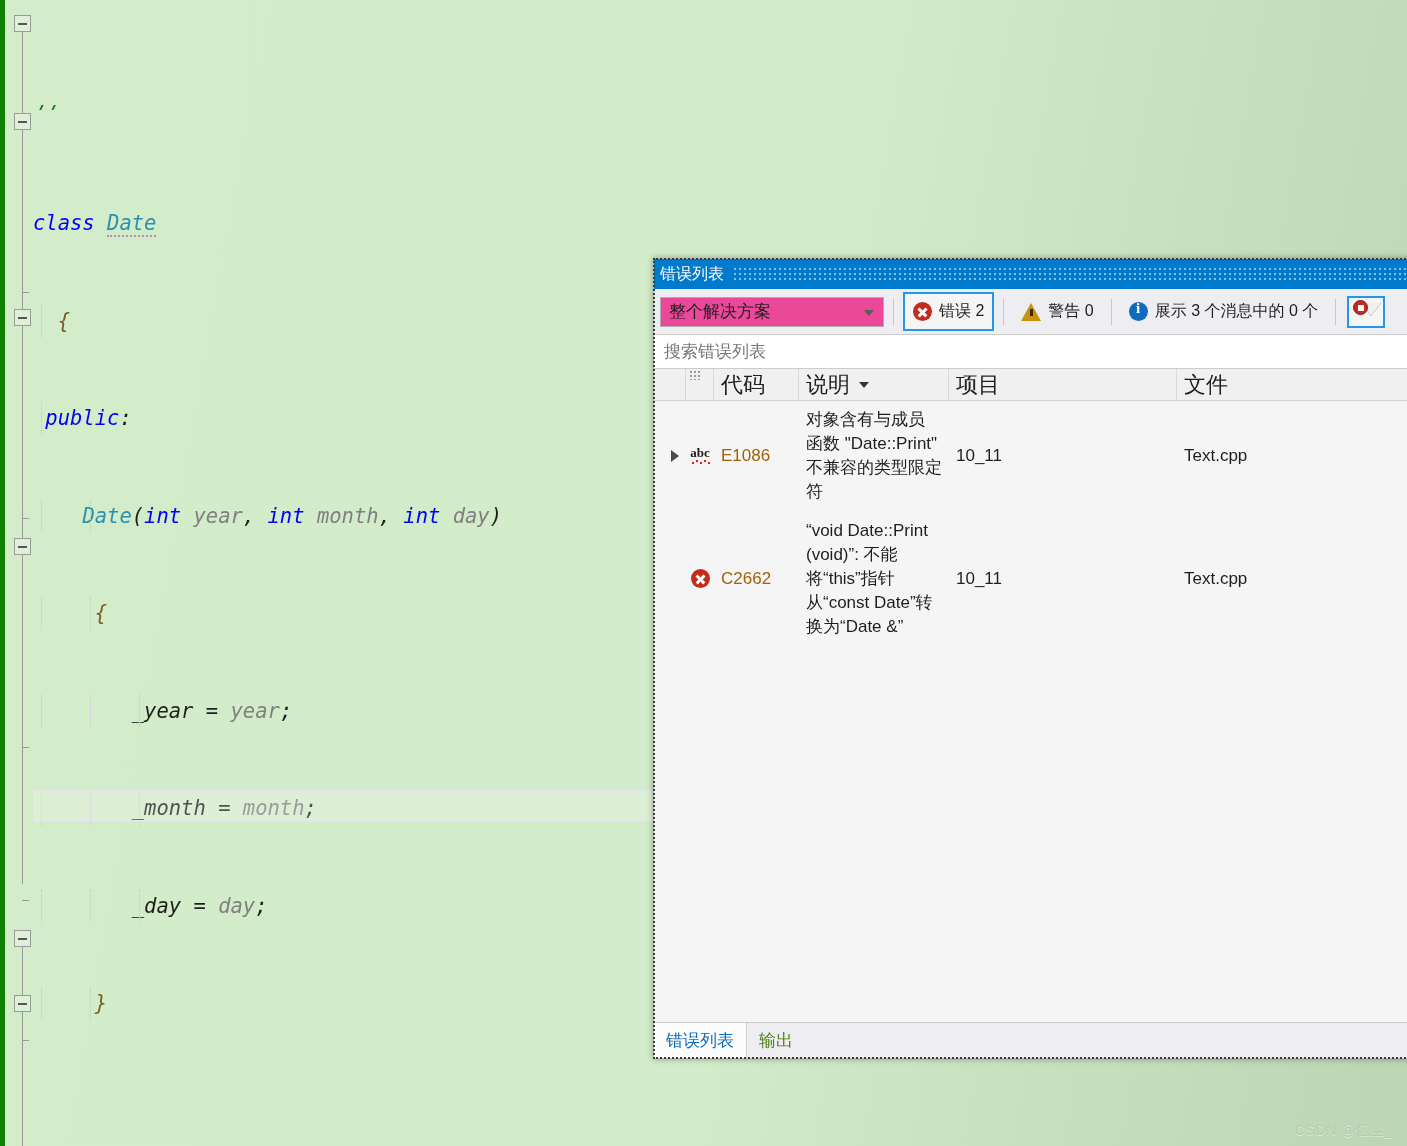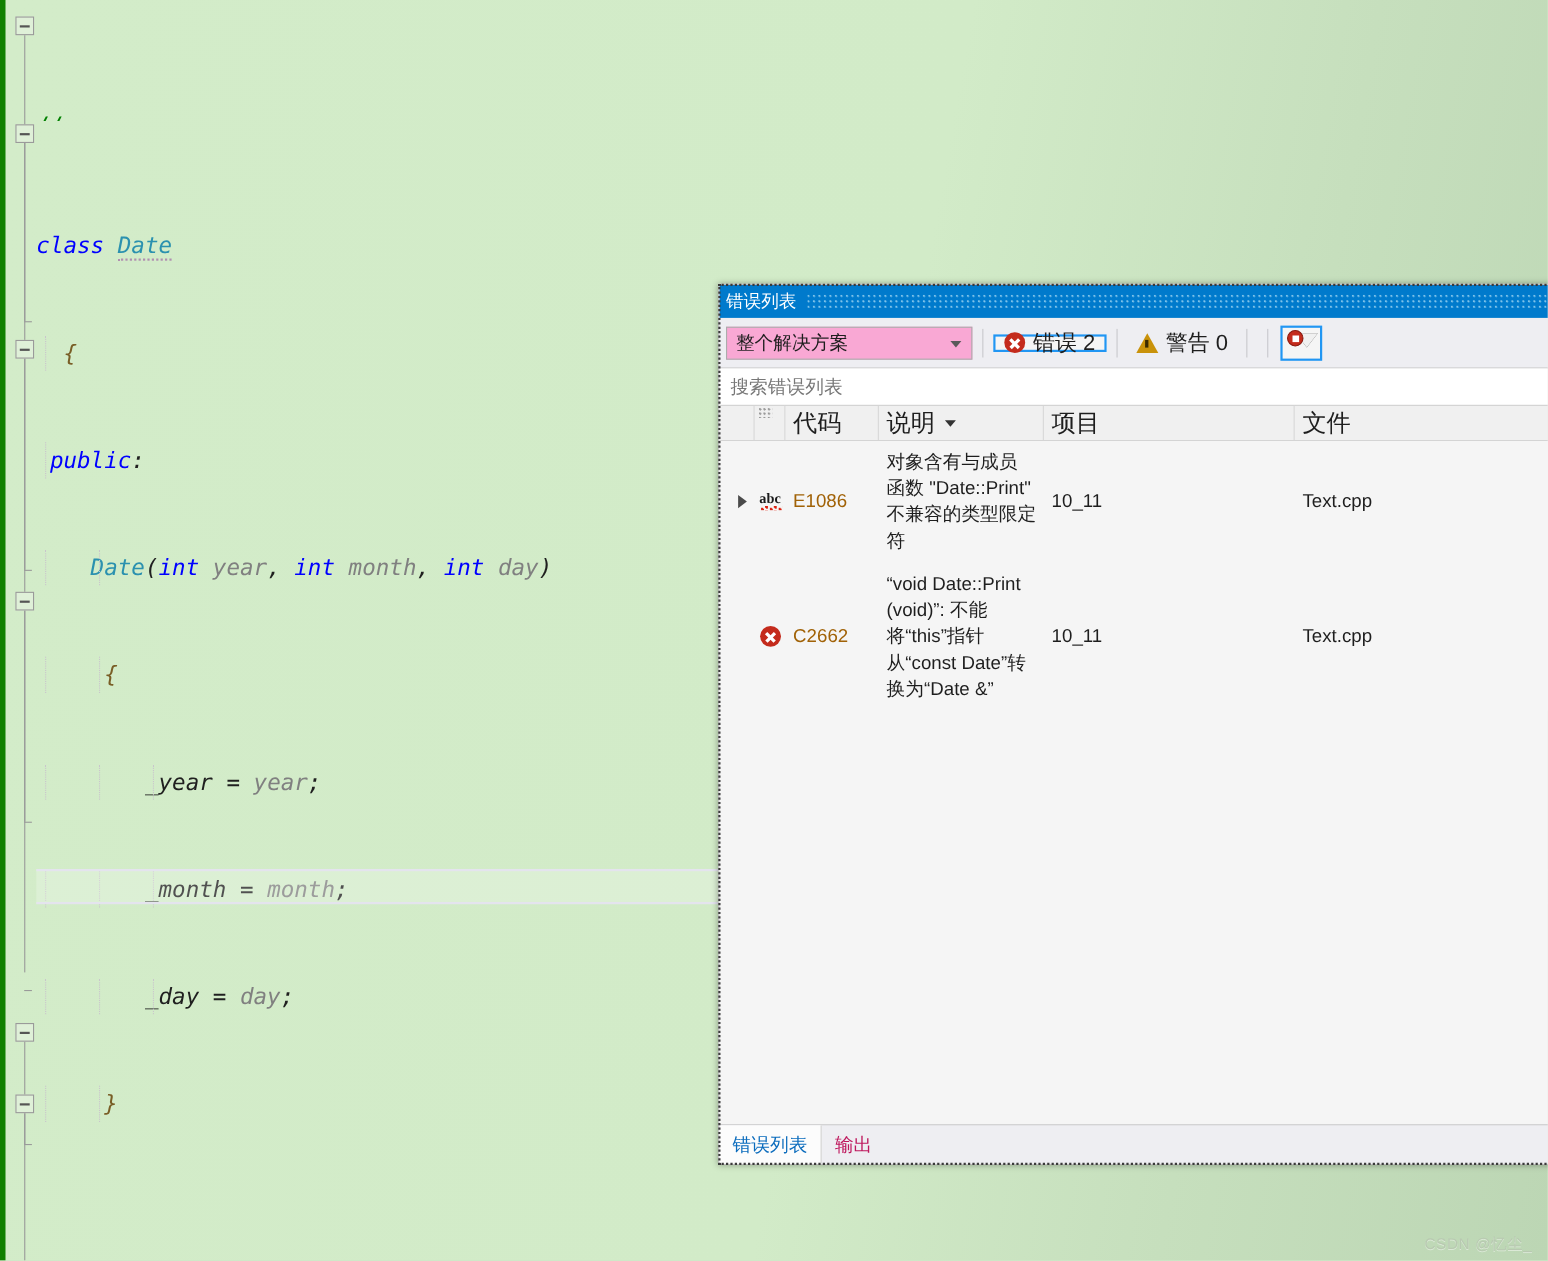--- a/index.html
+++ b/index.html
@@ -86,33 +86,33 @@
     flex:1; height:12px; margin-left:10px;
     background-image:radial-gradient(circle at 1px 1px,#7fc3ea 1px, transparent 1.2px);
     background-size:5px 5px;
   }
   #el-toolbar {
     height:46px; background:#eeeef2; border-bottom:1px solid #ccc;
     display:flex; align-items:center; padding:0 6px; gap:0;
     flex:0 0 auto;
   }
   #scope-select {
-    width:224px; height:30px; background:#f9a8d4; border:1px solid #acacac;
+    width:224px; height:30px; background:#ec4899; border:1px solid #acacac;
     display:flex; align-items:center; padding:0 8px;
     font-size:17px; color:#1e1e1e; position:relative;
   }
   #scope-select .caret {
     position:absolute; right:9px; top:12px;
     border-left:5px solid transparent; border-right:5px solid transparent;
     border-top:6px solid #5a5a5a;
   }
   .tb-sep { width:1px; height:26px; background:#c8c8cc; margin:0 9px; }
   .tb-btn {
-    height:16px; display:flex; align-items:center; gap:7px;
-    padding:0 8px; font-size:20px; color:#1e1e1e; white-space:nowrap;
+    height:39px; display:flex; align-items:center; gap:7px;
+    padding:0 8px; font-size:16px; color:#1e1e1e; white-space:nowrap;
   }
   .tb-btn.active { border:2px solid #2196f3; background:#f5f5f5; }
   .ic-err {
     width:19px; height:19px; border-radius:50%; background:#c42b1c;
     position:relative; flex:0 0 auto;
   }
   .ic-err::before, .ic-err::after {
     content:""; position:absolute; left:4px; top:8.5px; width:11px; height:2.6px;
     background:#fff;
   }
@@ -217,21 +217,21 @@
     background-size:8px 4px; background-repeat:repeat-x;
   }
   .desc-cell { white-space:pre-line; }
 
   #el-tabs {
     height:36px; background:#eeeef2; border-top:1px solid #ccc;
     display:flex; align-items:stretch; flex:0 0 auto;
   }
   .eltab {
     display:flex; align-items:center; padding:0 12px; font-size:17px;
-    color:#be185d;
+    color:#4d7c0f;
   }
   .eltab.sel { background:#fcfcfc; color:#0b6cbd; border-right:1px solid #d0d0d0; }
 
   #el-dashed {
     position:absolute; left:653px; top:258px; width:760px; height:801px;
     pointer-events:none;
     border:2px dotted #3a3a3a;
   }
 
   
@@ -338,20 +338,24 @@
 
     <div class="tb-sep"></div>
 
     <div class="tb-btn">
       <span class="ic-warn"></span>
       <span>警告 0</span>
     </div>
 
     <div class="tb-sep"></div>
 
+    <div class="tb-btn">
+      <span class="ic-info"></span>
+      <span>展示 3 个消息中的 0 个</span>
+    </div>
 
     <div class="tb-sep"></div>
 
     <div id="filter-btn">
       <span class="ic-filter-funnel"></span>
       <span class="ic-filter-dot"></span>
     </div>
   </div>
 
   <div id="el-search">

